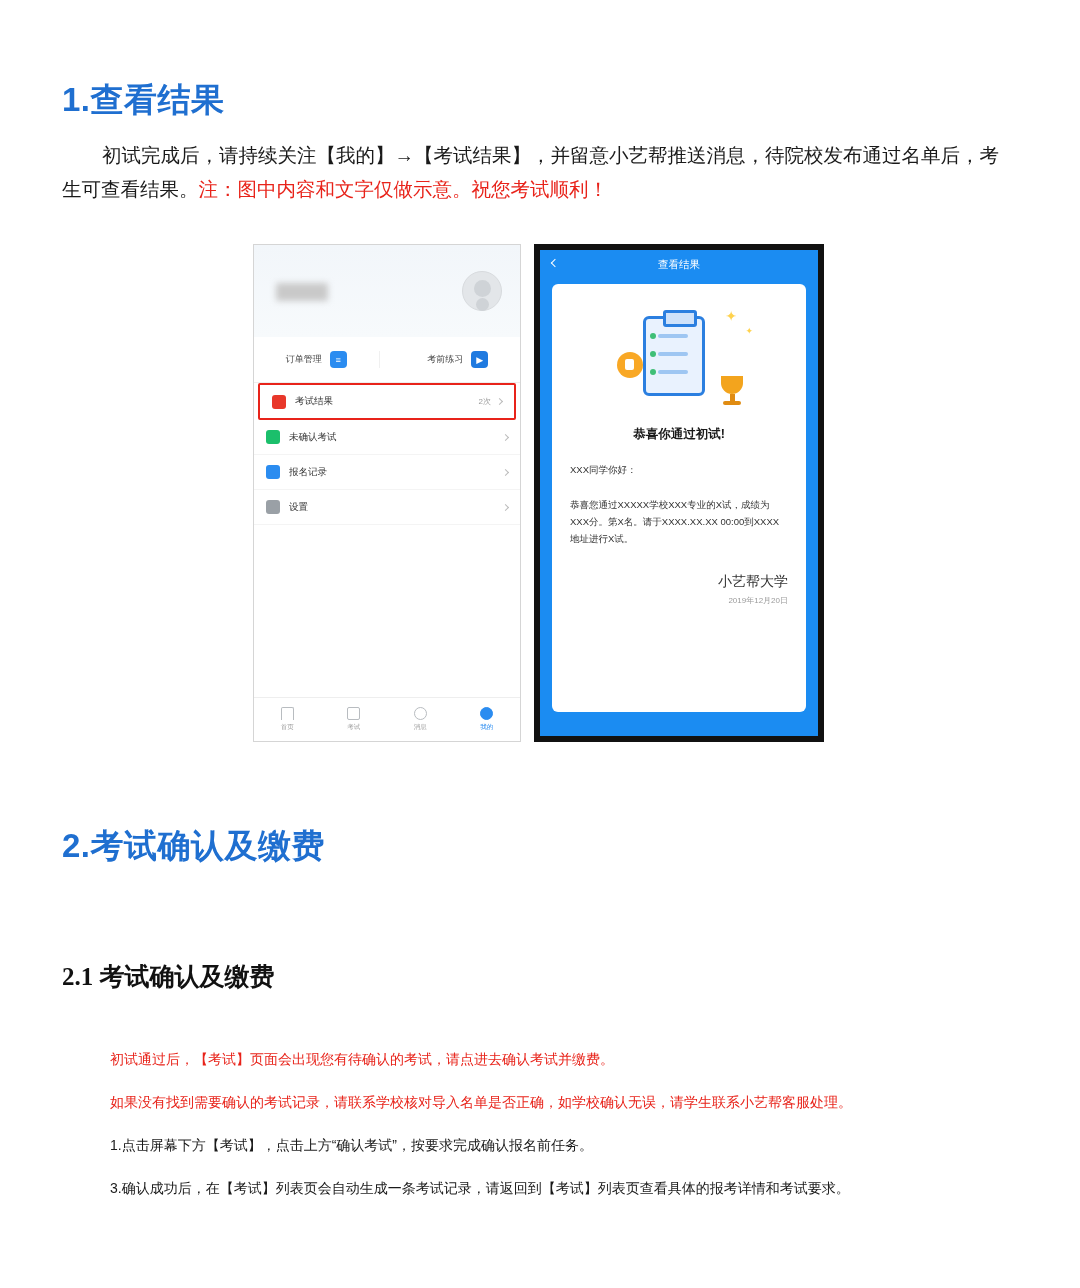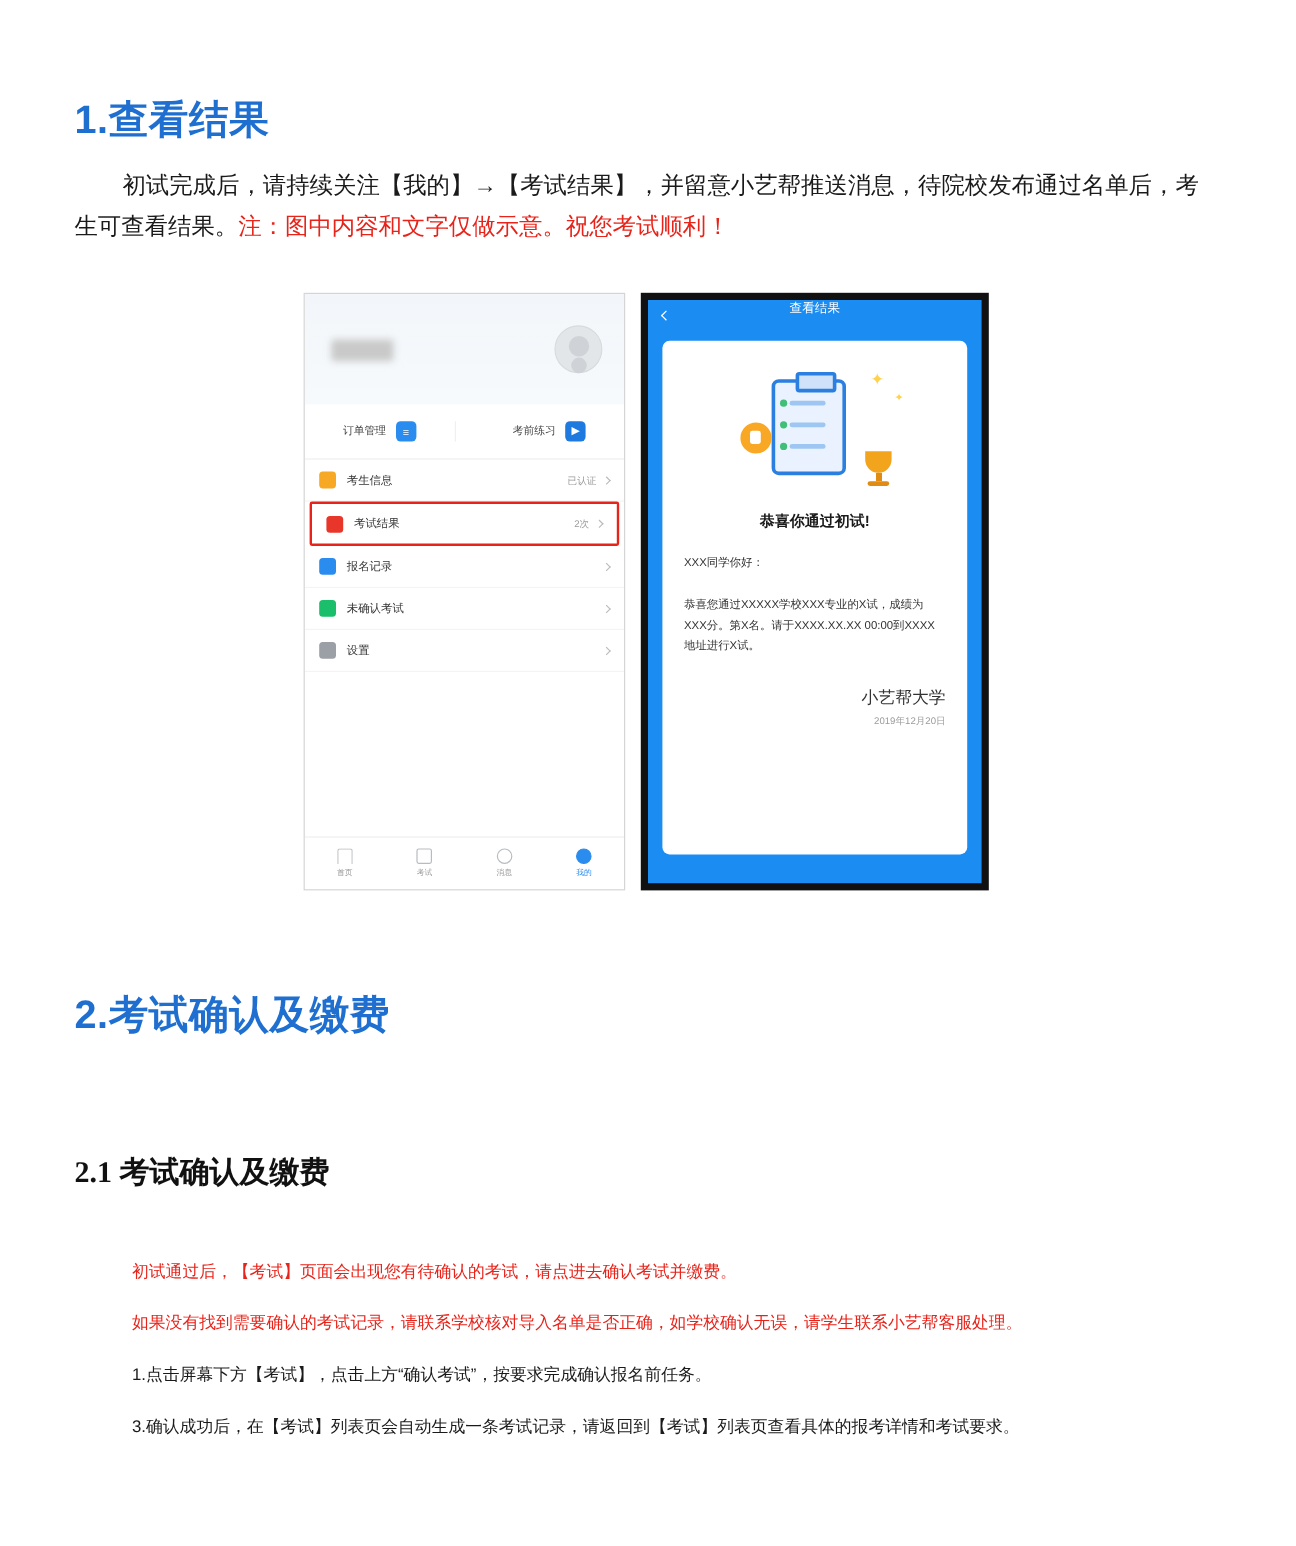--- a/index.html
+++ b/index.html
@@ -190,21 +190,21 @@
     position: relative;
   }
   .pr-screen {
     width: 100%; height: 100%;
     background: #1b8cf2;
     position: relative;
     overflow: hidden;
   }
   .pr-nav {
     height: 30px;
-    display: flex; align-items: flex-start; justify-content: center;
+    display: flex; align-items: center; justify-content: center;
     color: #fff; font-size: 10.5px;
     position: relative;
   }
   .pr-nav .back {
     position: absolute; left: 12px; top: 10px;
     width: 6px; height: 6px;
     border-left: 1.4px solid #fff;
     border-bottom: 1.4px solid #fff;
     transform: rotate(45deg);
   }
@@ -367,40 +367,34 @@
           <span>订单管理</span>
           <span class="ico-sq ico-blue">≡</span>
         </div>
         <div class="q">
           <span>考前练习</span>
           <span class="ico-sq ico-blue2">▶</span>
         </div>
       </div>
 
       <div class="pl-list">
-        <div class="pl-row">
-          <span class="ri ri-orange"></span>
-          <span class="rt">考生信息</span>
-          <span class="rv">已认证</span>
-          <span class="chev"></span>
-        </div>
         <div class="pl-row highlight">
           <span class="ri ri-red"></span>
           <span class="rt">考试结果</span>
           <span class="rv">2次</span>
           <span class="chev"></span>
         </div>
         <div class="pl-row">
+          <span class="ri ri-green"></span>
+          <span class="rt">未确认考试</span>
+          <span class="chev"></span>
+        </div>
+        <div class="pl-row">
           <span class="ri ri-blue"></span>
           <span class="rt">报名记录</span>
-          <span class="chev"></span>
-        </div>
-        <div class="pl-row">
-          <span class="ri ri-green"></span>
-          <span class="rt">未确认考试</span>
           <span class="chev"></span>
         </div>
         <div class="pl-row">
           <span class="ri ri-gray"></span>
           <span class="rt">设置</span>
           <span class="chev"></span>
         </div>
       </div>
 
       <div class="pl-tabbar">

